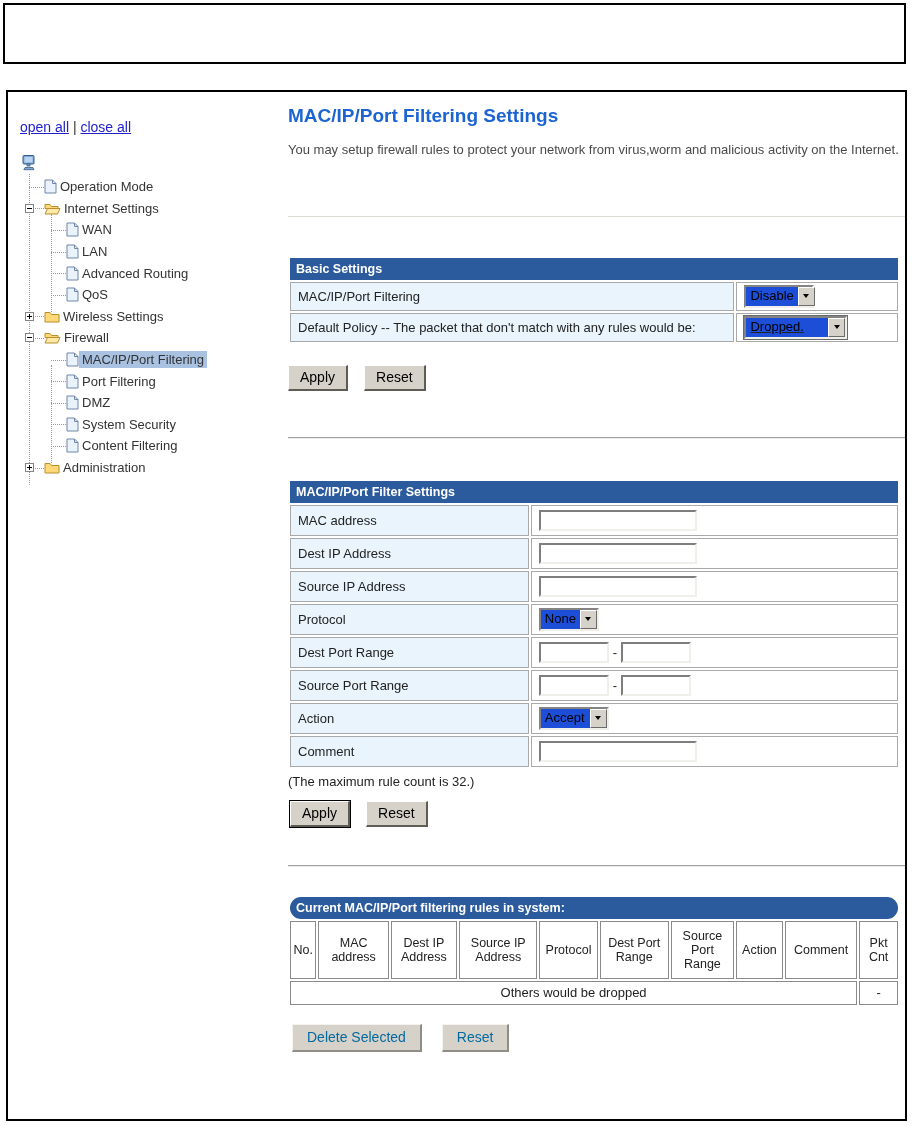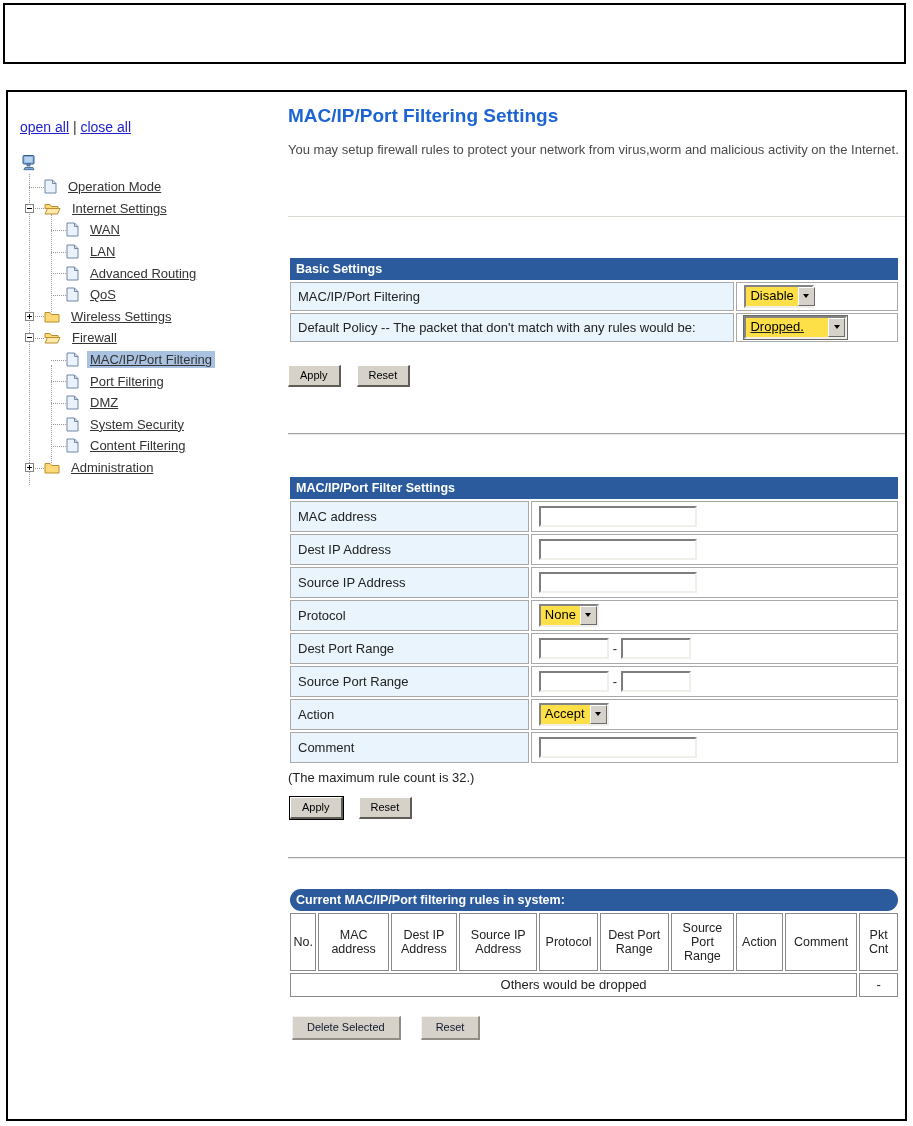--- a/index.html
+++ b/index.html
@@ -24,21 +24,21 @@
   .vline.kids1 { left:35px; top:62px;  height:98px; }
   .vline.kids2 { left:35px; top:213px; height:98px; }
   .tree-root { height:24px; position:relative; }
   .tree-root svg { position:absolute; left:5px; top:2px; }
   .trow { position:relative; height:21.6px; display:flex; align-items:center; cursor:pointer; }
   .trow .stub { position:absolute; left:13px; width:15px; border-top:1px dotted #9a9a9a; top:50%; }
   .trow.lvl2 .stub { left:35px; width:15px; }
   .trow .expander { position:absolute; left:9px; top:50%; margin-top:-4.5px; line-height:0; }
   .trow .ticon { margin-left:28px; line-height:0; flex:0 0 auto; }
   .trow.lvl2 .ticon { margin-left:50px; }
-  .trow .tlabel { margin-left:8px; padding:1px 3px; white-space:nowrap;text-decoration:underline; }
+  .trow .tlabel { margin-left:0; padding:1px 3px; white-space:nowrap; }
   .trow.selected .tlabel { background:#A9C2E2; }
 
   
   .content { position:absolute; left:256px; top:0; width:632px;margin-left:24px; }
   h1.page-title { margin:13px 0 0 0; font-size:19px; font-weight:bold; color:#1C64D2; }
   p.page-desc { margin:14px 0 0 0; width:612px; font-size:13px; line-height:1.45; color:#4a4a4a; }
   .hr-thin  { margin:56px 0 0 0; width:628px; height:0; border:none; border-top:1px solid #DCD9D3; }
   .hr-thick { width:631px; height:2px; border:none; background:#A0A0A0; border-bottom:1px solid #ECECEC; }
   .hr-thick.one   { margin:46px 0 0 0; }
   .hr-thick.two   { margin:38px 0 0 0; }
@@ -66,36 +66,36 @@
   table.rules th.colh { border:1px solid #8a8a8a; background:#fff; font-weight:normal;
     font-size:12.5px; text-align:center; padding:3px 2px; height:58px; vertical-align:middle; color:#222; }
   table.rules td.empty { border:1px solid #8a8a8a; text-align:center; height:24px; font-size:13px; }
 
   
   .btn-row { margin:0; display:flex; gap:16px; }
   .btn-row.first  { margin-top:21px; }
   .btn-row.second { margin-top:12px; margin-left:2px; }
   .btn-row.third  { margin-top:17px; margin-left:4px; gap:20px; }
   button.btn {
-    font-family:"Liberation Sans", sans-serif; font-size:11px; color:#000;
+    font-family:"Liberation Sans", sans-serif; font-size:14px; color:#000;
     background:#D6D2CA; padding:3px 11px 4px 11px; cursor:pointer;
     border-style:solid; border-width:1px 2px 2px 1px; border-color:#FFFFFF #5E5C55 #5E5C55 #FFFFFF;
   }
   button.btn.default { box-shadow:0 0 0 1px #000; }
-  button.btn.disabled { color:#0f172a; border-color:#F4F2EE #8F8D86 #8F8D86 #F4F2EE; cursor:default; padding:4px 14px 5px 14px; }
+  button.btn.disabled { color:#0369a1; border-color:#F4F2EE #8F8D86 #8F8D86 #F4F2EE; cursor:default; padding:4px 14px 5px 14px; }
 
   input.ti {
     font-family:"Liberation Sans", sans-serif; font-size:13px;
     width:158px; height:21px; padding:1px 4px; background:#fff;
     border-style:solid; border-width:2px; border-color:#7E7E7E #F0EFE9 #F0EFE9 #7E7E7E;
   }
   input.ti.port { width:70px; }
   .dash { display:inline-block; margin:0 4px; font-size:13px; }
 
-  .sel { display:inline-flex; align-items:stretch; height:23px; background:#fde047;
+  .sel { display:inline-flex; align-items:stretch; height:23px; background:#1d4ed8;
     border-style:solid; border-width:2px; border-color:#848484 #F0EFE9 #F0EFE9 #848484;
     font-size:13px; cursor:pointer; vertical-align:middle; }
   .sel.focused { box-shadow:0 0 0 1px #6b6b6b;text-decoration:underline; }
   .sel-text { flex:1 1 auto; padding:1px 4px 0 4px; white-space:nowrap; color:#000; }
   .sel-btn { flex:0 0 17px; background:#D6D2CA; display:flex; align-items:center; justify-content:center;
     border-style:solid; border-width:1px; border-color:#FFFFFF #6B6B6B #6B6B6B #FFFFFF; }
   .sel-arrow { width:0; height:0; border-left:3.5px solid transparent; border-right:3.5px solid transparent; border-top:4px solid #000; }
   .sel.w-disable { width:70px; }
   .sel.w-dropped { width:103px; }
   .sel.w-none    { width:60px; }

